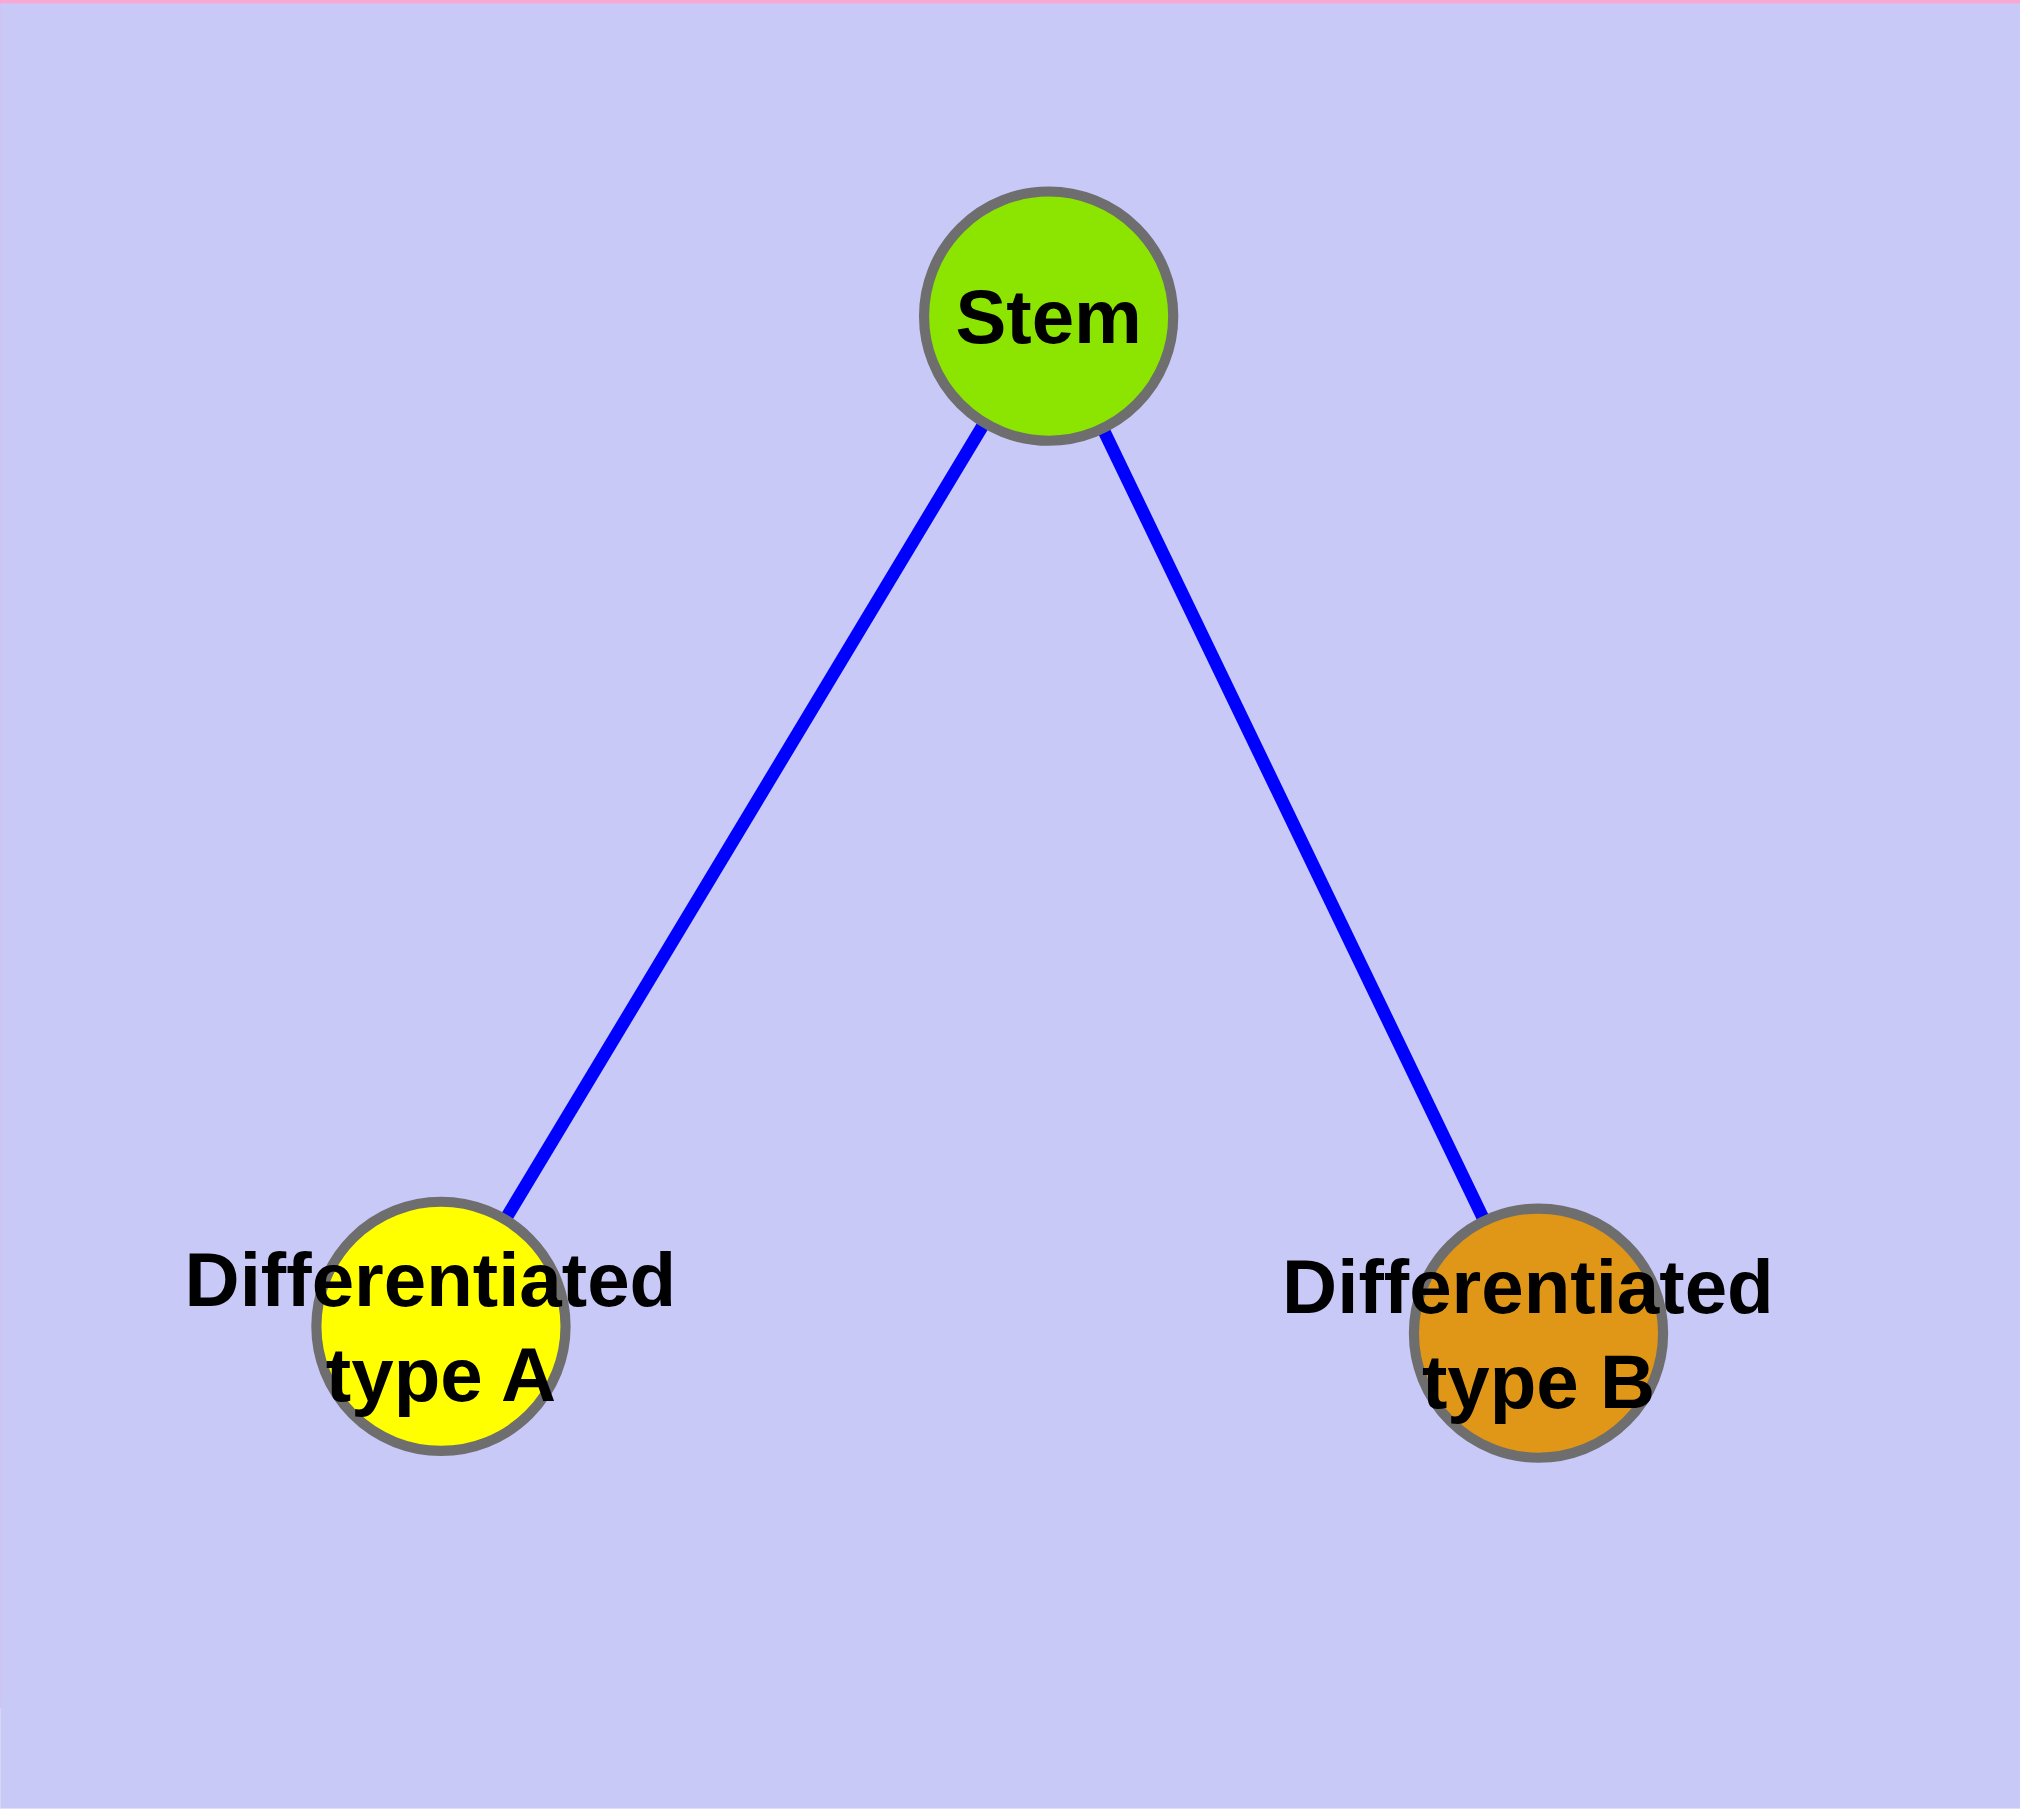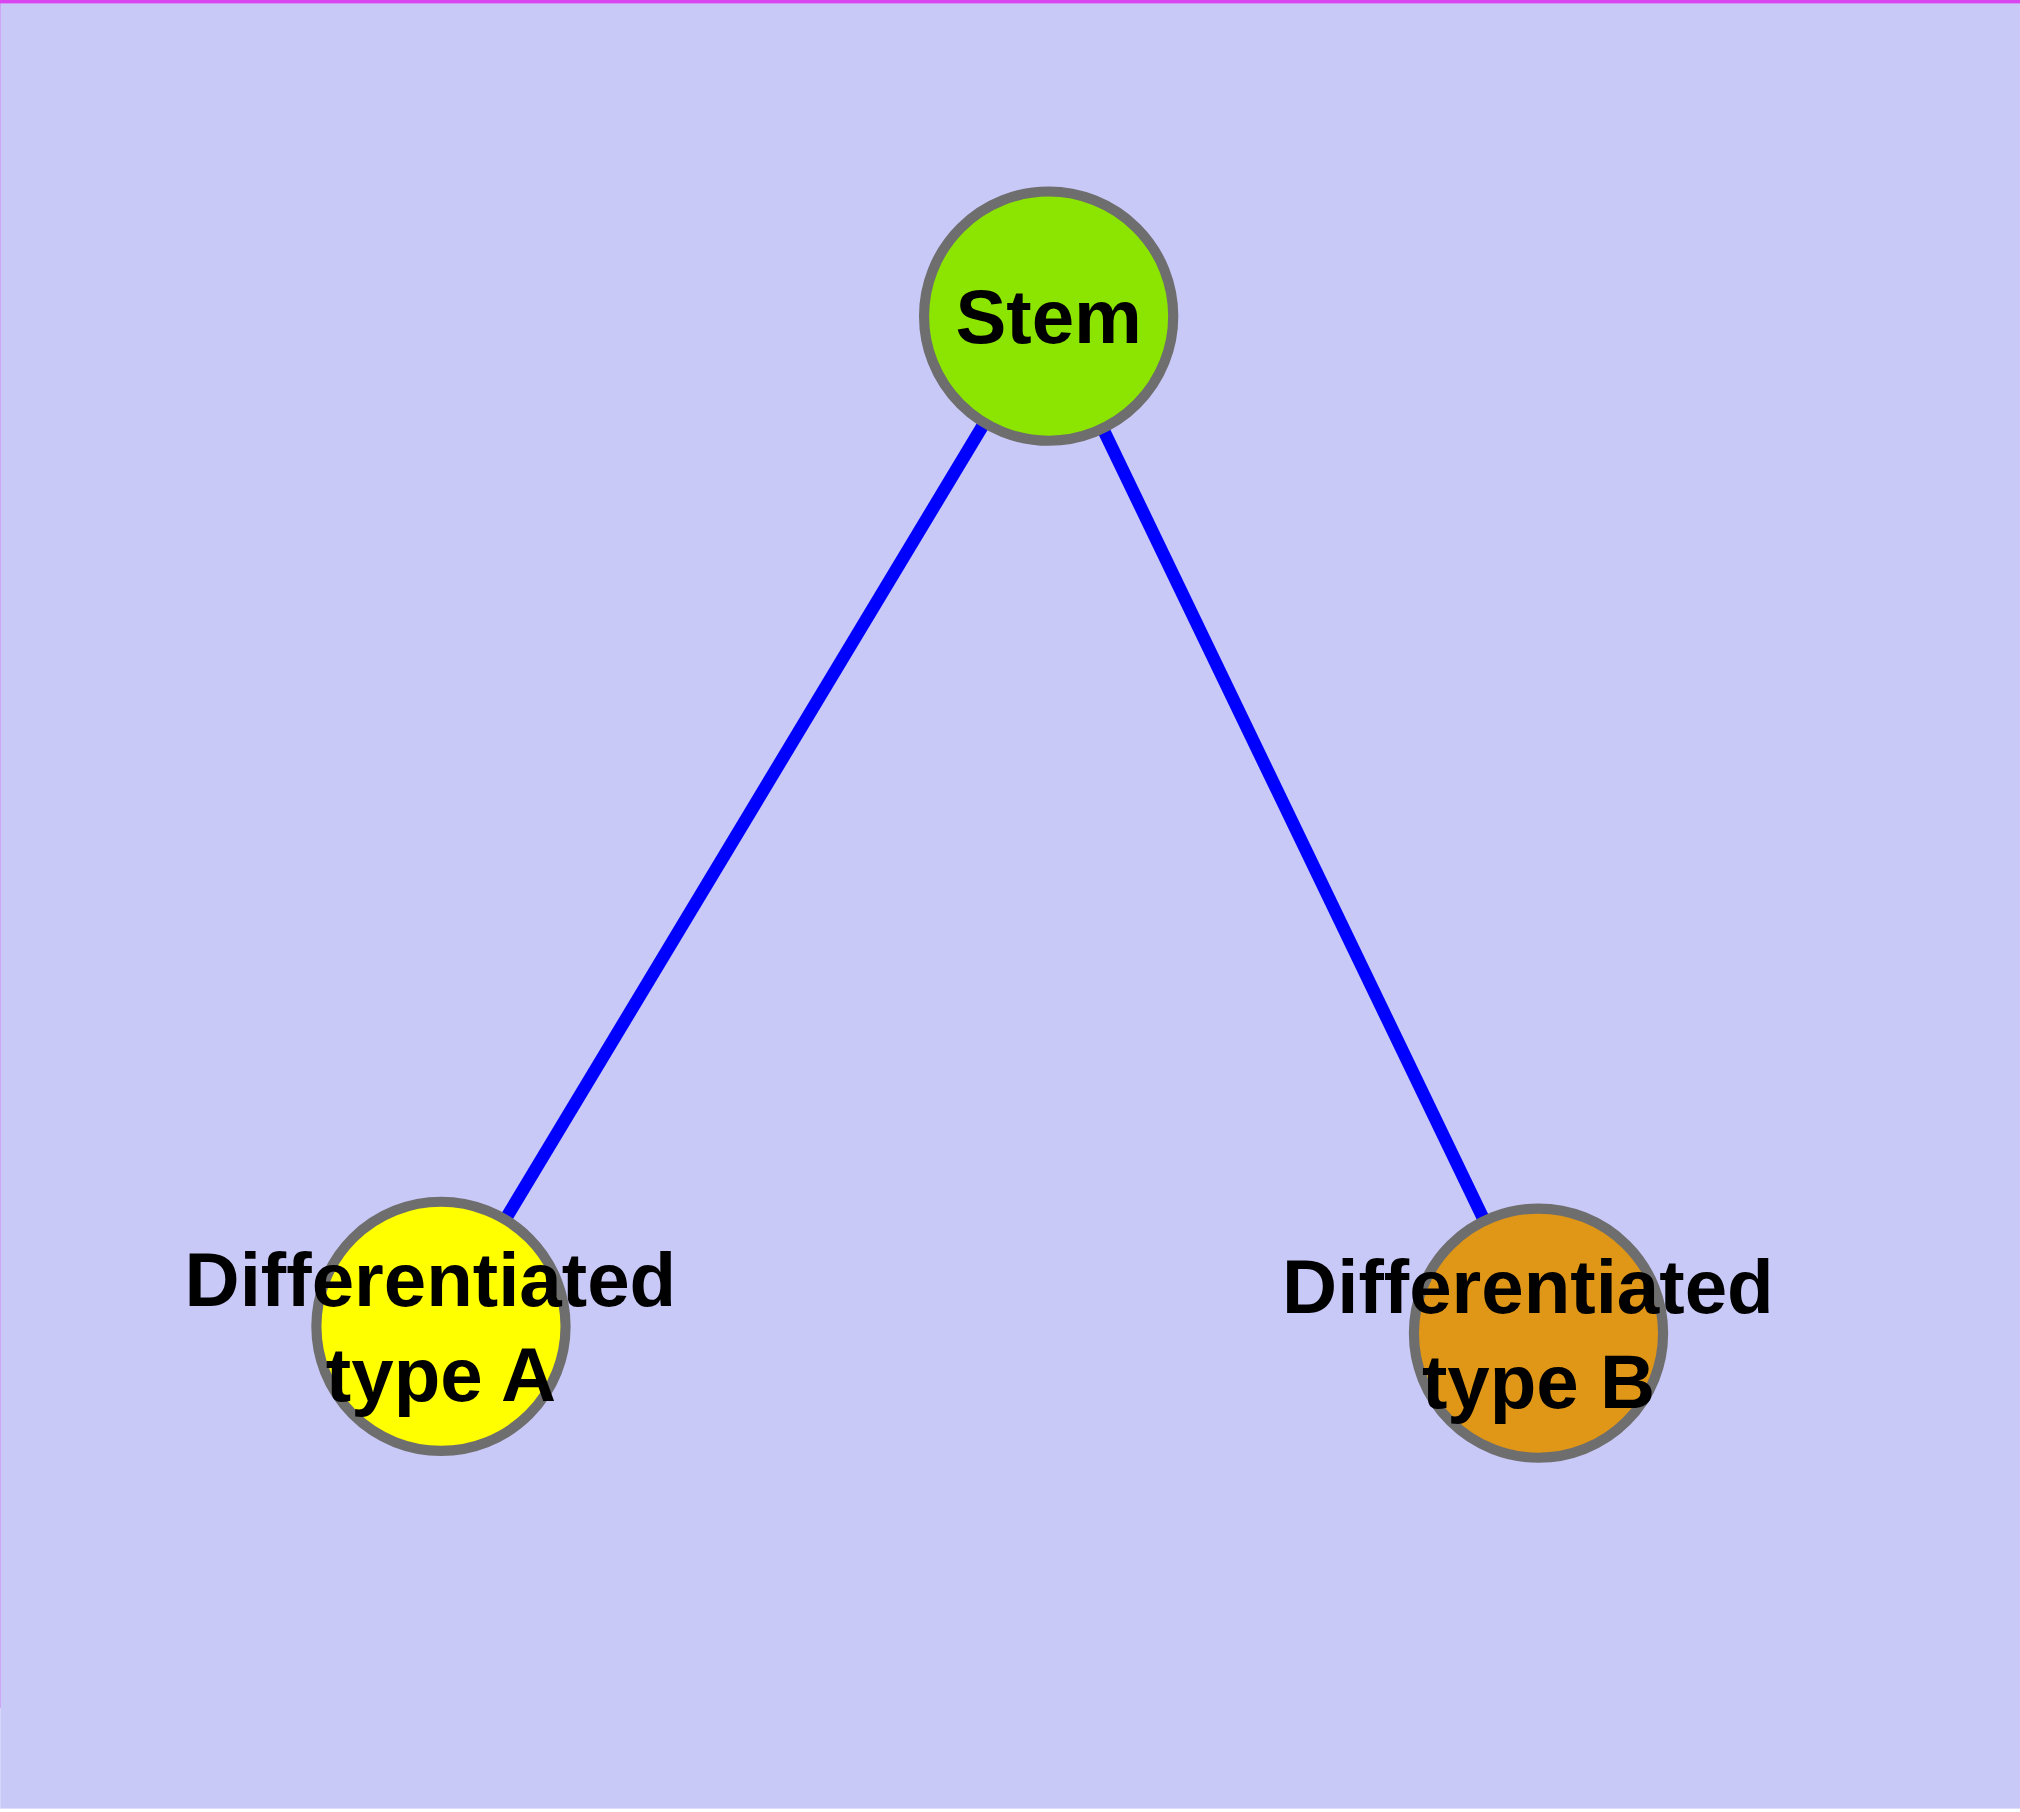--- a/index.html
+++ b/index.html
@@ -7,21 +7,21 @@
     padding: 0;
     background: #ffffff;
     width: 2021px;
     height: 1812px;
     overflow: hidden;
   }
   .page {
     position: relative;
     width: 2021px;
     height: 1708px;
-    background: #d946ef;
+    background: #f9a8d4;
   }
   svg.graph {
     display: block;
   }
   text.nlabel {
     font-family: "Liberation Sans", "DejaVu Sans", sans-serif;
     font-weight: bold;
     font-size: 90px;
     fill: #000000;
   }

